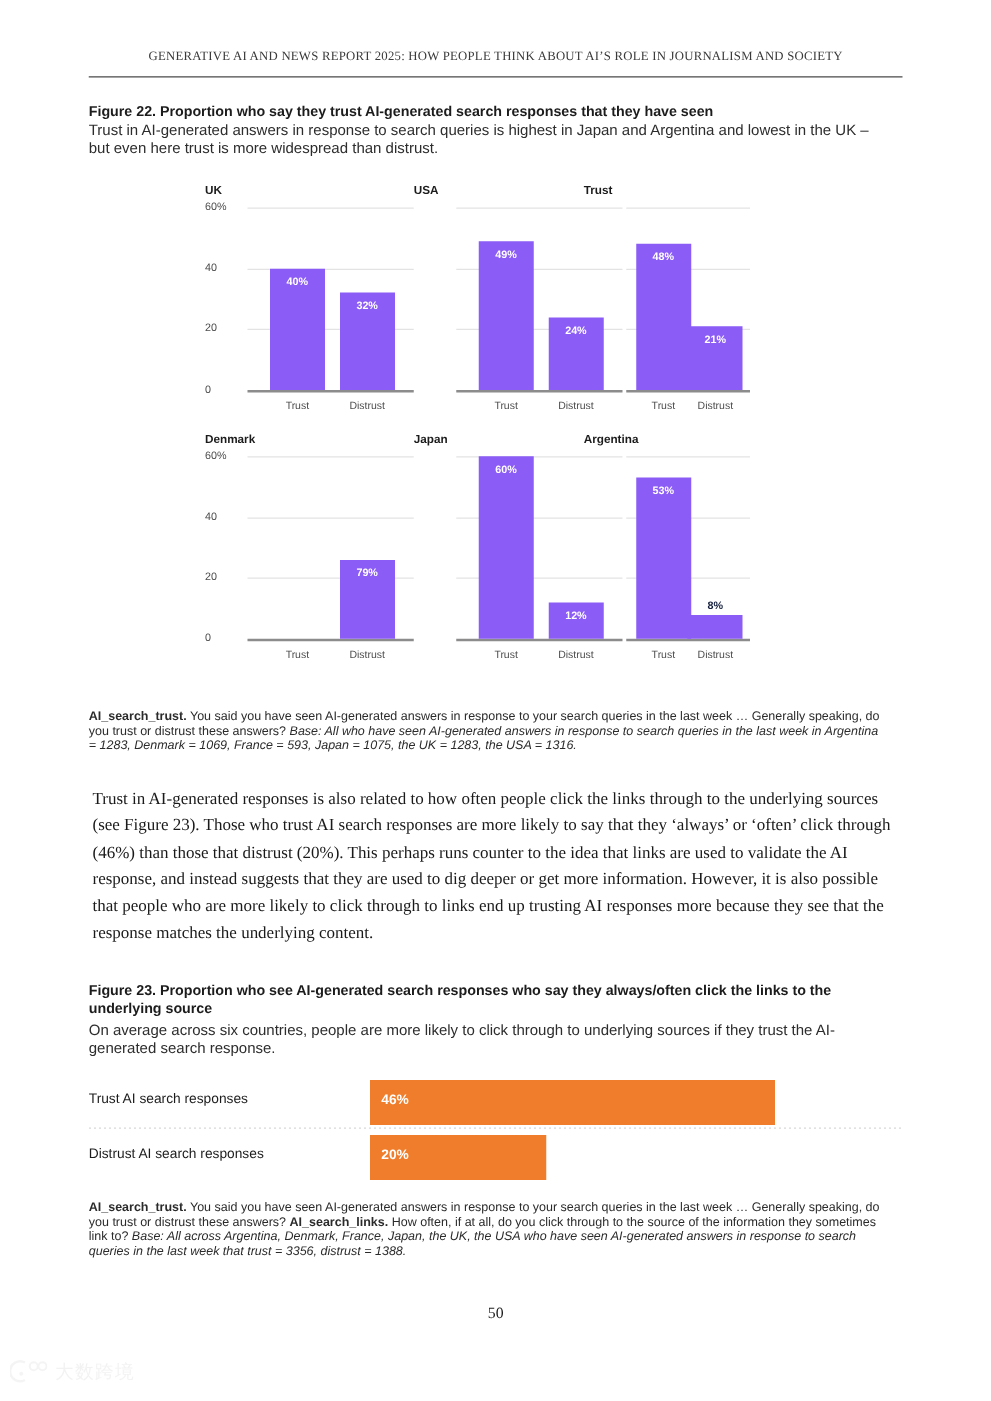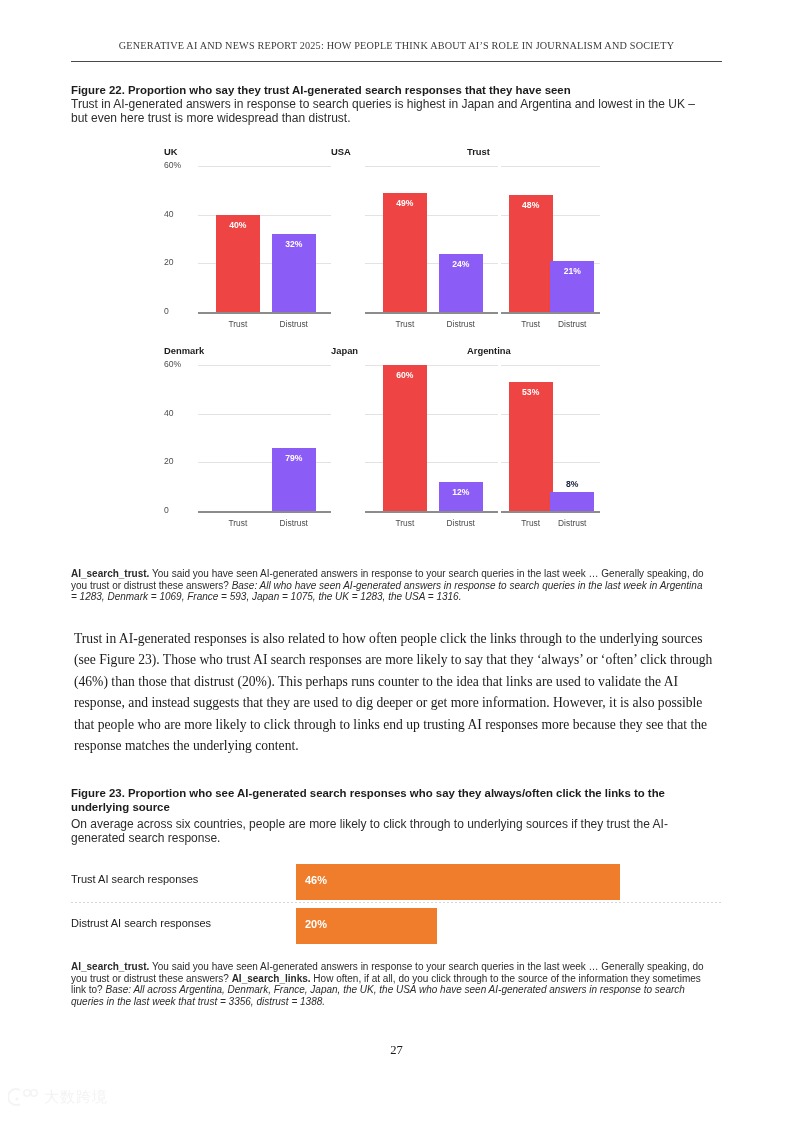--- a/index.html
+++ b/index.html
@@ -53,21 +53,21 @@
   .axis-base{
     position:absolute;left:34px;right:0;height:2px;background:#8c8c8c;bottom:0;
   }
   .ytick{
     position:absolute;left:0;width:30px;text-align:left;
     font-size:8.6px;color:#4d4d4d;
   }
   .bar{
     position:absolute;bottom:2px;
   }
-  .bar.trust{background:#ef4444;}
+  .bar.trust{background:#8b5cf6;}
   .bar.distrust{background:#8b5cf6;}
   .bar-label{
     position:absolute;left:0;right:0;text-align:center;
     font-size:8.6px;font-weight:bold;color:#ffffff;
     top:5px;
   }
   .bar-label.outside{
     color:#141f3d;top:-13px;
   }
   .xlab{
@@ -283,21 +283,21 @@
     </div>
 
   <div class="note" style="left:71px;top:961px;width:640px;">
     <b>AI_search_trust.</b>
     <span>You said you have seen AI-generated answers in response to your search queries in the last week … Generally speaking, do you trust or distrust these answers?</span>
     <b>AI_search_links.</b>
     <span>How often, if at all, do you click through to the source of the information they sometimes link to?</span>
     <i>Base: All across Argentina, Denmark, France, Japan, the UK, the USA who have seen AI-generated answers in response to search queries in the last week that trust = 3356, distrust = 1388.</i>
   </div>
 
-  <div class="pageno">27</div>
+  <div class="pageno">50</div>
 
   <div class="wm">
     <svg width="30" height="20" viewBox="0 0 30 20">
       <path d="M12 3 A8 8 0 1 0 12 17" fill="none" stroke="#ececec" stroke-width="2"></path>
       <circle cx="19" cy="6" r="3.2" fill="none" stroke="#ececec" stroke-width="1.6"></circle>
       <circle cx="26" cy="6" r="3.2" fill="none" stroke="#ececec" stroke-width="1.6"></circle>
       <circle cx="9" cy="12" r="1.6" fill="#ececec"></circle>
     </svg>
     <span class="wm-txt">大数跨境</span>
   </div>

